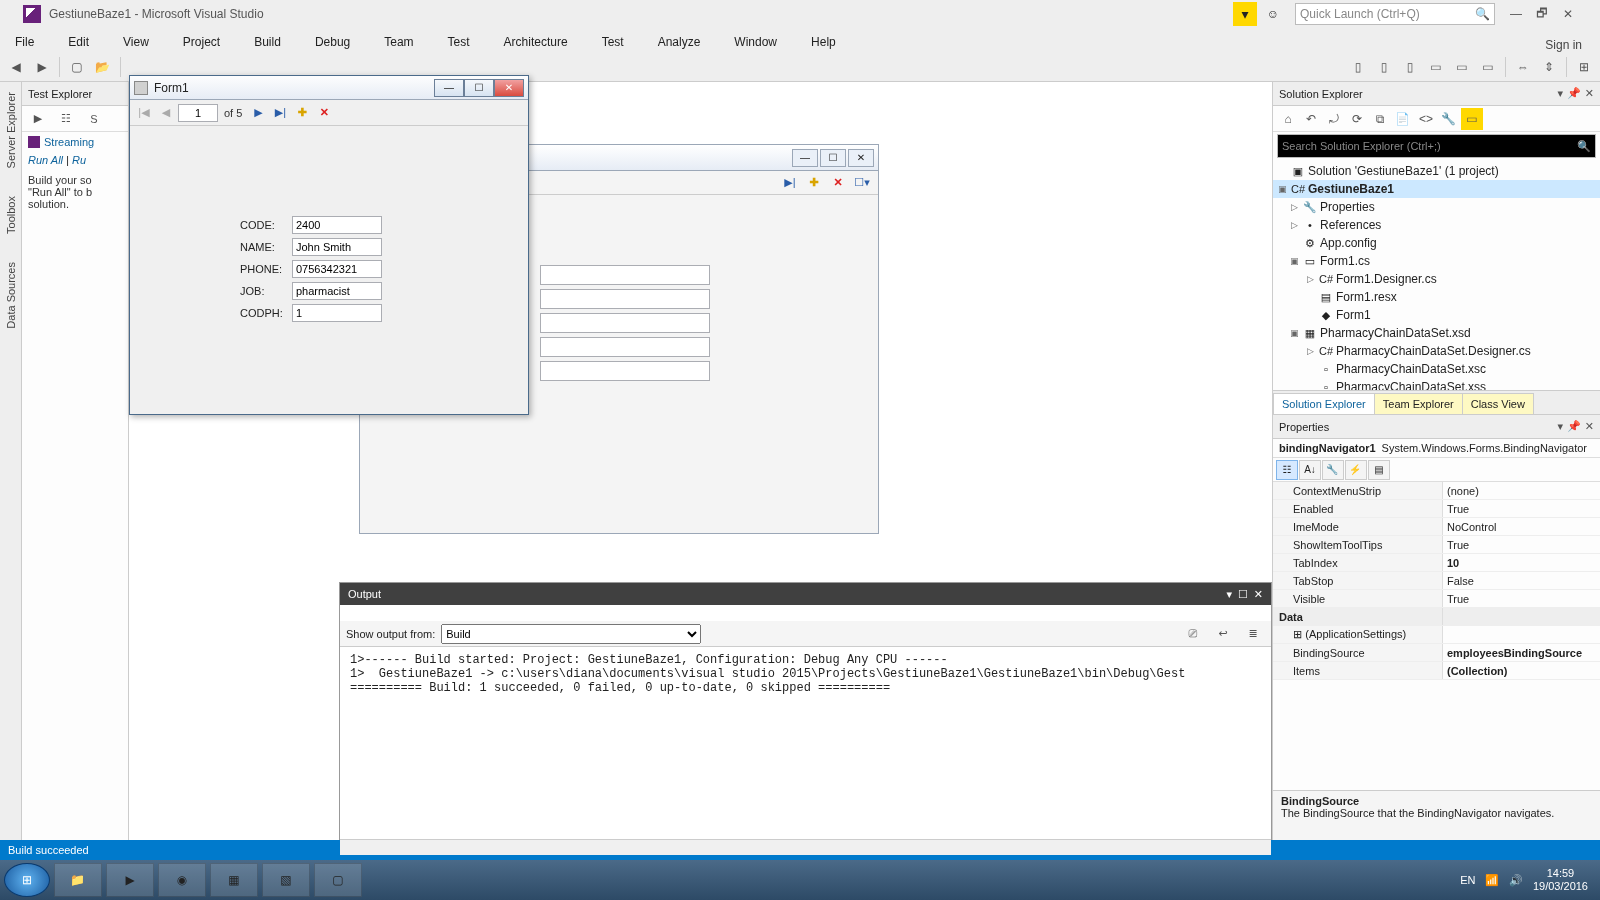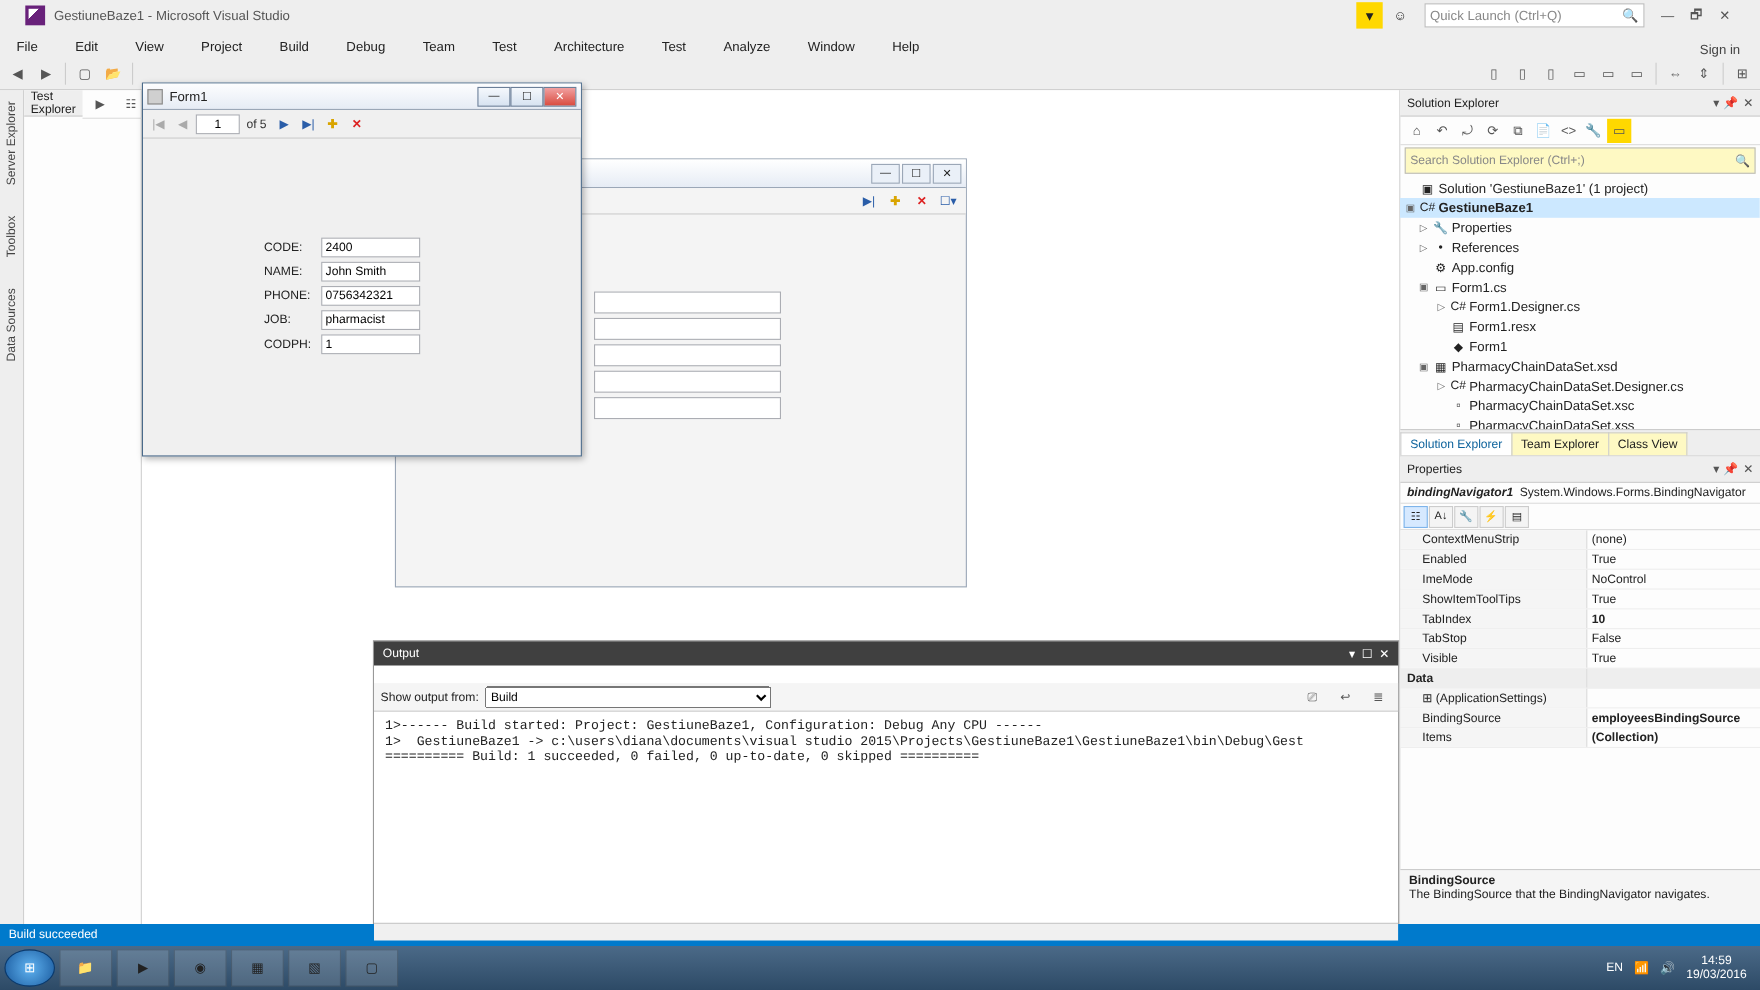--- a/index.html
+++ b/index.html
@@ -28,21 +28,21 @@
 .tb-sep { width:1px; height:20px; background:#ccc; margin:0 3px; }
 
 
 .workspace { display:flex; height:calc(100% - 28px - 24px - 30px - 20px - 40px); }
 
 
 .leftstrip { width:22px; background:#eee; border-right:1px solid #ccc; display:flex; flex-direction:column; align-items:center; padding-top:6px; gap:20px; }
 .leftstrip .vtab { writing-mode:vertical-rl; transform:rotate(180deg); font-size:11px; color:#444; padding:4px 0; }
 
 
-.testpanel { width:107px; background:#fdfdfd; border-right:1px solid #ccc; display:flex; flex-direction:row; }
+.testpanel { width:107px; background:#fdfdfd; border-right:1px solid #ccc; display:flex; flex-direction:column; }
 .panehdr { height:24px; background:#eee; display:flex; align-items:center; padding:0 6px; font-size:11px; border-bottom:1px solid #ccc; }
 .testpanel .tb { height:26px; border-bottom:1px solid #ddd; display:flex; align-items:center; gap:4px; padding:0 4px; }
 .testpanel .stream { padding:4px 6px; font-size:11px; color:#0e639c; display:flex; align-items:center; gap:4px;}
 .testpanel .stream .ic { width:12px;height:12px;background:#68217a;}
 .testpanel .runline { padding:2px 6px; font-size:11px;font-style:italic; }
 .testpanel .runline a { color:#0e639c; text-decoration:none; }
 .testpanel .msg { padding:6px; font-size:11px; color:#333; }
 
 
 .center { flex:1; position:relative; background:#fff; }
@@ -80,38 +80,38 @@
 .outputpanel .obar select { height:20px; width:260px; font-size:11px; }
 .outputpanel pre { padding:6px 10px; font-family:Liberation Mono, monospace; font-size:12px; color:#222; white-space:pre; overflow:auto; height:calc(100% - 22px - 26px - 16px);}
 .outputpanel .osb { height:16px; background:#f0f0f0; border-top:1px solid #ccc; }
 
 
 .rightcol { width:328px; background:#fdfdfd; border-left:1px solid #ccc; display:flex; flex-direction:column; }
 .rightcol .panehdr { justify-content:space-between; }
 .panectl { display:flex; gap:4px; color:#555; }
 .setoolbar { height:26px; border-bottom:1px solid #ddd; display:flex; align-items:center; gap:1px; padding:0 4px; }
 .setoolbar .tb-btn { width:22px; height:22px; font-size:12px; }
-.sesearch { height:24px; border:1px solid #bbb; margin:2px 4px; display:flex; align-items:center; padding:0 4px; color:#888; background:#fef9c3; font-size:11px;}
+.sesearch { height:24px; border:1px solid #bbb; margin:2px 4px; display:flex; align-items:center; padding:0 4px; color:#888; background:#000000; font-size:11px;}
 .sesearch .mag { margin-left:auto; }
 .tree { flex:0 0 230px; overflow:auto; padding:2px 0; font-size:12px; }
 .tnode { display:flex; align-items:center; height:18px; padding:0 4px; gap:3px; white-space:nowrap;}
 .tnode .tw { display:inline-block; text-align:center; color:#666; font-size:9px; width:11px;}
 .tnode .tic { width:14px; height:14px; display:inline-flex; align-items:center; justify-content:center; font-size:11px;}
 .tnode.sel { background:#cce8ff; }
 .tnode.bold .tlabel { font-weight:bold; }
 .i1{padding-left:16px}.i2{padding-left:32px}
 .setabs { height:24px; border-top:1px solid #ccc; display:flex; align-items:flex-end; font-size:11px; background:#eee;}
 .setabs .stab { padding:4px 8px; border:1px solid #ccc; border-bottom:none; background:#fef9c3; margin-right:-1px;}
 .setabs .stab.act { background:#fff; color:#0e639c; }
 
 
 .props { flex:1; display:flex; flex-direction:column; border-top:1px solid #ccc;}
 .props .panehdr{}
 .props .pobj { padding:3px 6px; font-size:11px; border-bottom:1px solid #ddd; display:flex; gap:6px;}
-.props .pobj .pn{font-weight:bold;font-style:italic;}
+.props .pobj .pn{font-weight:bold;}
 .props .ptool { height:24px; border-bottom:1px solid #ddd; display:flex; align-items:center; gap:1px; padding:0 3px;}
 .props .ptool .pb { width:22px;height:20px;border:1px solid #ccc;background:#f4f4f4;display:flex;align-items:center;justify-content:center;font-size:10px;}
 .props .ptool .pb.act{background:#d6e9ff;border-color:#7eb4ea;}
 .pgrid { flex:1; overflow:auto; font-size:11px; }
 .prow { display:flex; height:18px; border-bottom:1px solid #eee;}
 .prow .pk { width:170px; padding-left:20px; background:#f5f5f5; border-right:1px solid #ddd; display:flex; align-items:center;}
 .prow .pv { flex:1; padding:0 4px; display:flex; align-items:center;}
 .prow.cat .pk { font-weight:bold; padding-left:6px; background:#eee;}
 .prow.cat { background:#eee;}
 .prow .pv.bold{font-weight:bold;}

